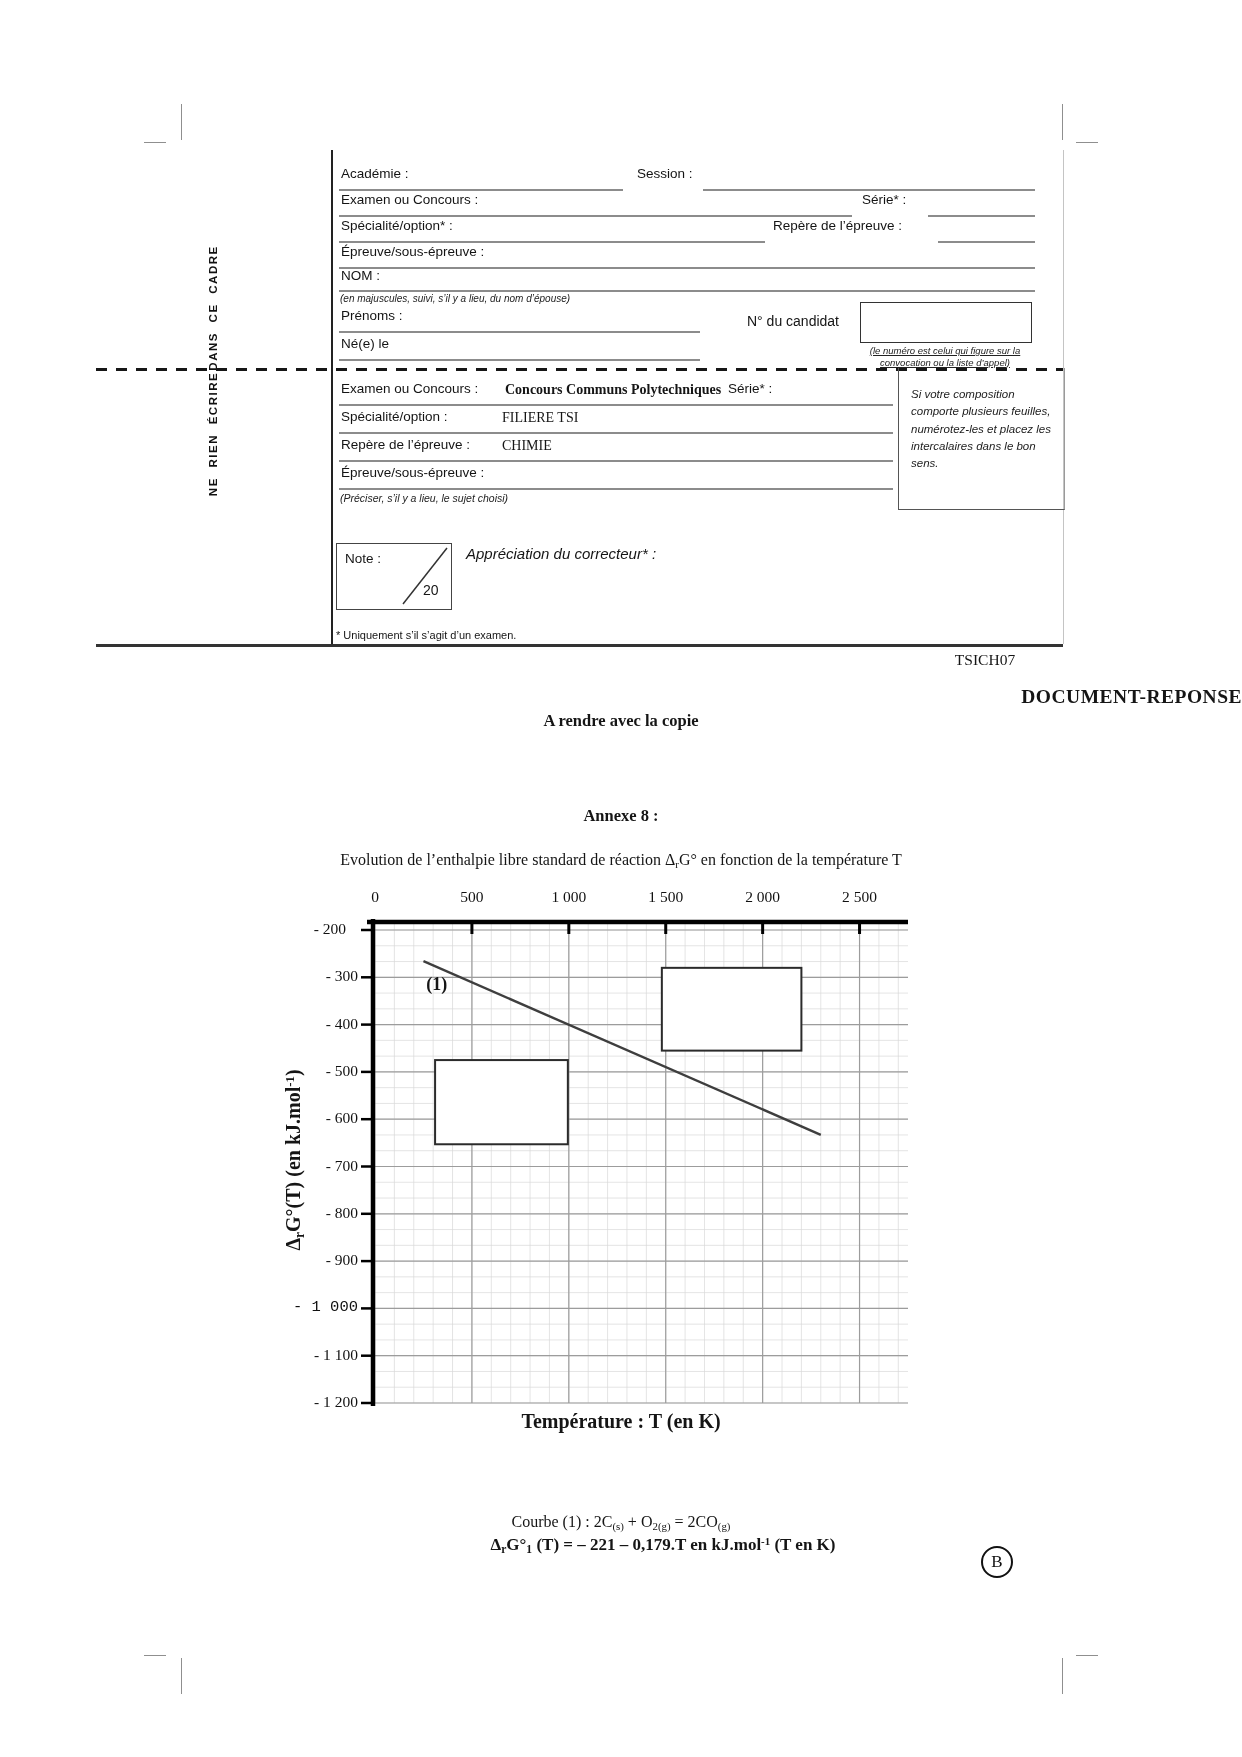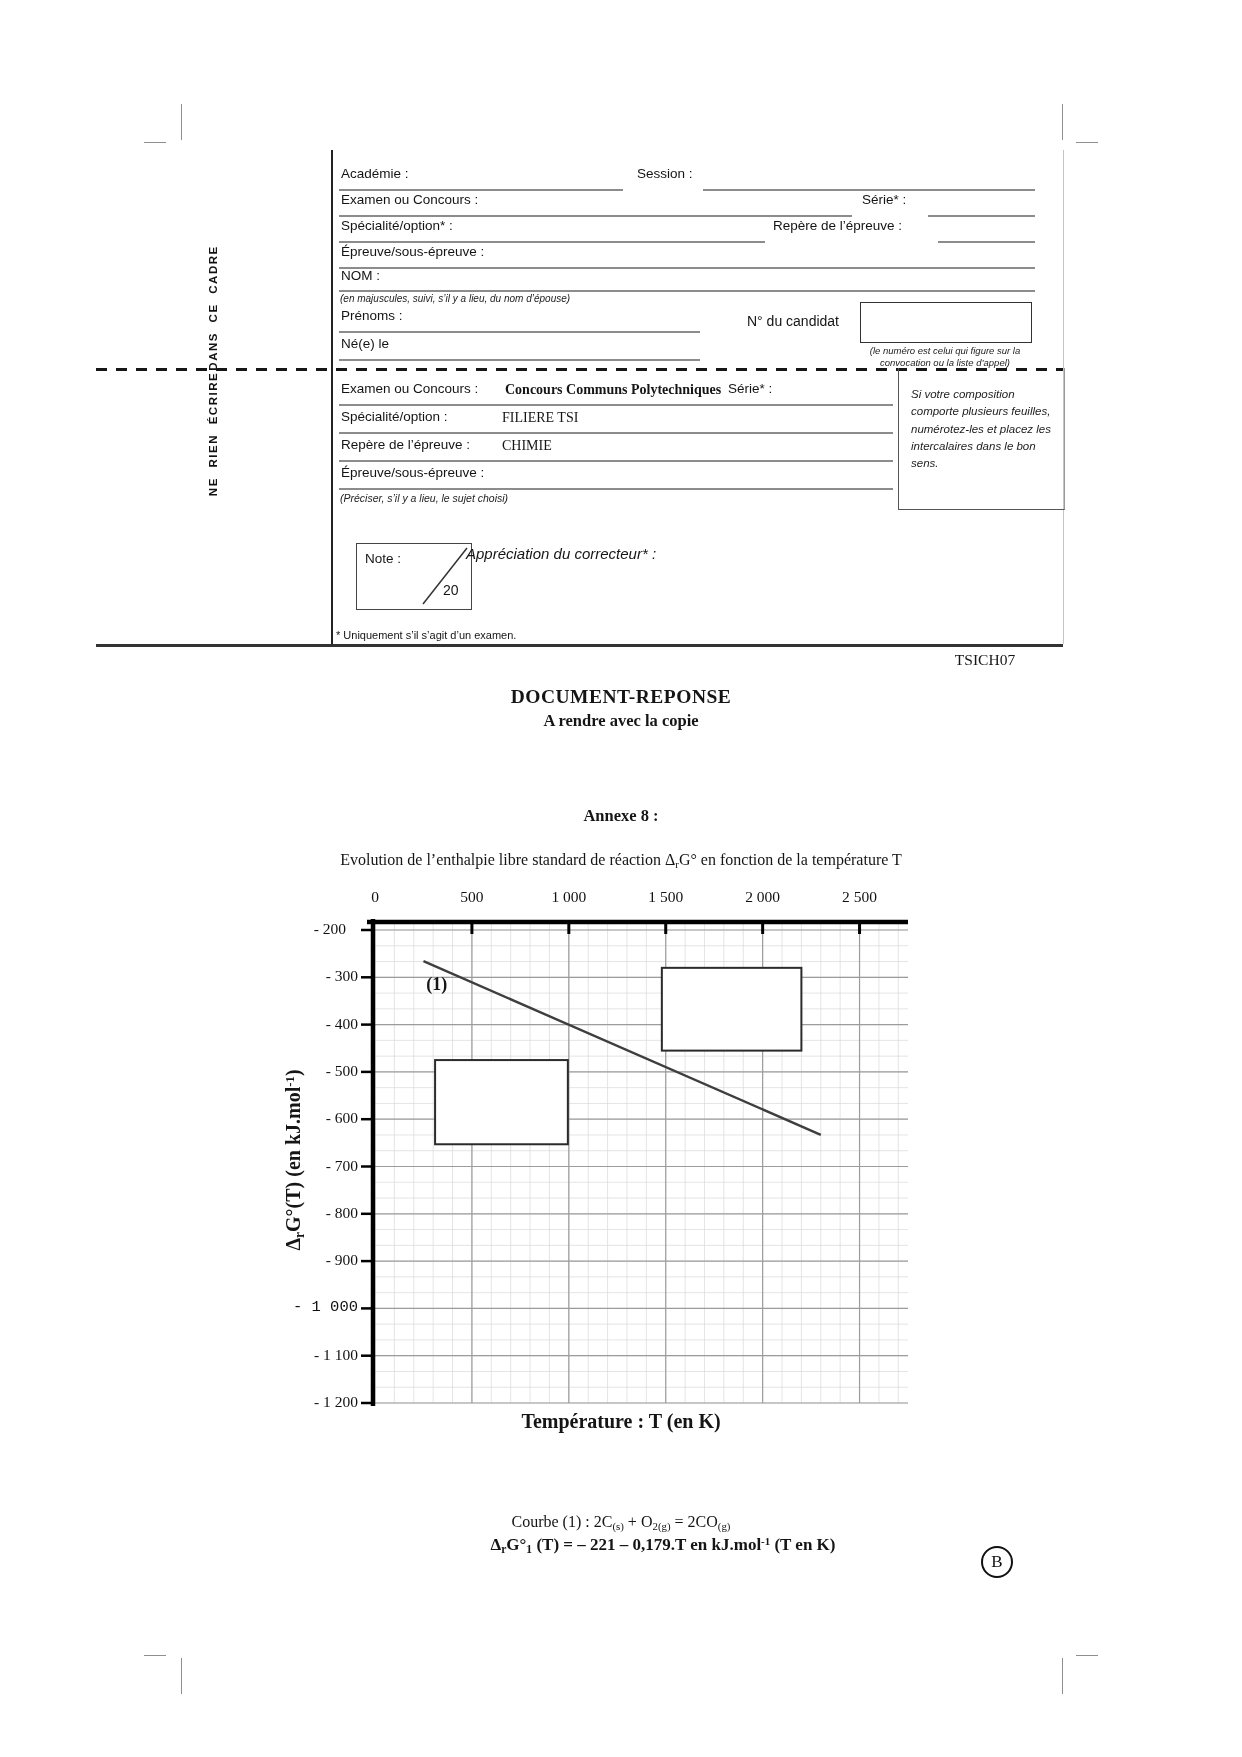--- a/index.html
+++ b/index.html
@@ -79,21 +79,21 @@
   <span class="small-note" style="left:340px;top:293px;">(en majuscules, suivi, s’il y a lieu, du nom d’épouse)</span>
 
   <div class="fline" style="left:339px;top:331px;width:361px;"></div>
   <span class="flabel" style="left:341px;top:308px;">Prénoms :</span>
 
   <div class="fline" style="left:339px;top:359px;width:361px;"></div>
   <span class="flabel" style="left:341px;top:336px;">Né(e) le</span>
 
   <span class="flabel" style="left:747px;top:313px;font-size:14px;">N° du candidat</span>
   <div class="abs" style="left:860px;top:302px;width:170px;height:39px;border:1.5px solid #333;background:#fff;"></div>
-  <div class="abs ital" style="left:845px;top:345px;width:200px;font-size:9.5px;line-height:11.5px;text-align:center;color:#222;">(le numéro est celui qui figure sur la convocation ou la liste d’appel)</div>
+  <div class="abs ital" style="left:845px;top:345px;width:200px;font-size:9.5px;line-height:11.5px;text-align:center;color:#222;text-decoration:underline;">(le numéro est celui qui figure sur la convocation ou la liste d’appel)</div>
 
   <div class="fline" style="left:339px;top:404px;width:554px;"></div>
   <span class="flabel" style="left:341px;top:381px;">Examen ou Concours :</span>
   <span class="abs sval bold" style="left:505px;top:382px;">Concours Communs Polytechniques</span>
   <span class="flabel" style="left:728px;top:381px;">Série* :</span>
 
   <div class="fline" style="left:339px;top:432px;width:554px;"></div>
   <span class="flabel" style="left:341px;top:409px;">Spécialité/option :</span>
   <span class="abs sval" style="left:502px;top:410px;">FILIERE TSI</span>
 
@@ -102,34 +102,34 @@
   <span class="abs sval" style="left:502px;top:438px;">CHIMIE</span>
 
   <div class="fline" style="left:339px;top:488px;width:554px;"></div>
   <span class="flabel" style="left:341px;top:465px;">Épreuve/sous-épreuve :</span>
   <span class="small-note" style="left:340px;top:492px;font-size:10.5px;">(Préciser, s’il y a lieu, le sujet choisi)</span>
 
   <div class="sidebar-box" style="left:898px;top:368px;width:165px;height:141px;">
     <div class="sidebar-text">Si votre composition comporte plusieurs feuilles, numérotez-les et placez les intercalaires dans le bon sens.</div>
   </div>
 
-  <div class="note-box" style="left:356px;top:543px;width:114px;height:65px;">
+  <div class="note-box" style="left:336px;top:543px;width:114px;height:65px;">
     <span class="abs" style="left:8px;top:7px;font-size:13.5px;">Note :</span>
     <svg width="114" height="65" style="position:absolute;left:0;top:0;">
       <line x1="66" y1="60" x2="110" y2="4" stroke="#333" stroke-width="1.5"></line>
     </svg>
     <span class="abs" style="left:86px;top:38px;font-size:14px;">20</span>
   </div>
   <span class="abs ital" style="left:466px;top:545px;font-size:15px;">Appréciation du correcteur* :</span>
 
   <span class="abs" style="left:336px;top:629px;font-size:11px;">* Uniquement s’il s’agit d’un examen.</span>
   <div class="abs" style="left:96px;top:644px;width:967px;height:3px;background:#333;"></div>
 
   <div class="abs serif" style="left:930px;top:651px;width:110px;text-align:center;font-size:15.5px;">TSICH07</div>
-  <div class="center-line serif bold" style="top:686px;font-size:19.5px;letter-spacing:0.5px;">DOCUMENT-REPONSE</div>
+  <div class="center-line serif bold" style="top:686px;font-size:19.5px;letter-spacing:0.5px;text-align:right;">DOCUMENT-REPONSE</div>
   <div class="center-line serif bold" style="top:711px;font-size:16.5px;">A rendre avec la copie</div>
   <div class="center-line serif bold" style="top:806px;font-size:16.5px;">Annexe 8 :</div>
   <div class="center-line serif" style="top:851px;font-size:16px;"><span>Evolution de l’enthalpie libre standard de réaction Δ</span><span class="seg-sub">r</span><span>G° en fonction de la température T</span></div>
 
   <div class="abs serif bold" style="left:295px;top:1160px;transform:translate(-50%,-50%) rotate(-90deg);font-size:20px;white-space:nowrap;"><span>Δ</span><span class="seg-sub">r</span><span>G°(T) (en kJ.mol</span><span class="seg-sup">-1</span><span>)</span></div>
   <div class="center-line serif bold" style="top:1410px;font-size:20px;">Température : T (en K)</div>
 
   <div class="center-line serif" style="top:1513px;font-size:16px;"><span>Courbe (1) : 2C</span><span class="seg-sub">(s)</span><span> + O</span><span class="seg-sub">2(g)</span><span> = 2CO</span><span class="seg-sub">(g)</span></div>
   <div class="center-line serif bold" style="top:1535px;left:42px;font-size:17px;"><span>Δ</span><span class="seg-sub">r</span><span>G°</span><span class="seg-sub">1</span><span> (T) = – 221 – 0,179.T</span><span>  en kJ.mol</span><span class="seg-sup">-1</span><span>  (T en K)</span></div>
   <div class="badge-circle" style="left:981px;top:1546px;">B</div>

